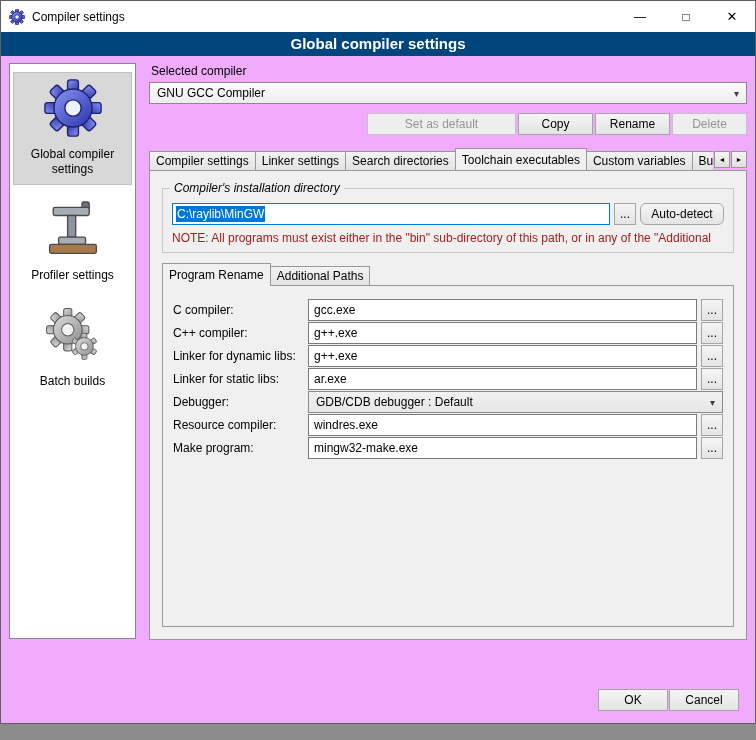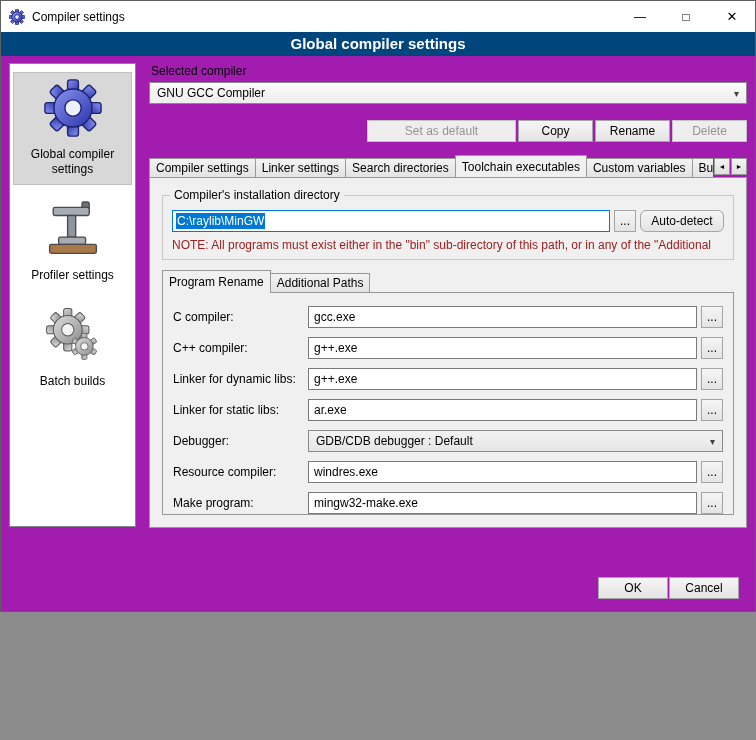--- a/index.html
+++ b/index.html
@@ -1,19 +1,19 @@
 <!DOCTYPE html>
 <html><head>
 <meta charset="utf-8">
 <style>
   * { margin:0; padding:0; box-sizing:border-box; }
   html,body { width:756px; height:740px; }
   body { font-family:"Liberation Sans", sans-serif; font-size:12px; color:#000; background:#8c8c8c; }
 
-  .window { width:756px; height:612px; background:#a21caf; border:1px solid #5f5f5f; display:flex; flex-direction:column; }
+  .window { width:756px; height:724px; background:#f0abfc; border:1px solid #5f5f5f; display:flex; flex-direction:column; }
 
   
   .titlebar { height:31px; flex:0 0 auto; background:#ffffff; display:flex; align-items:center; padding-left:8px; }
   .titlebar .app-icon { width:16px; height:16px; margin-right:7px; display:flex; }
   .titlebar .title { font-size:12px; }
   .win-controls { margin-left:auto; display:flex; height:100%; }
   .win-btn { width:46px; height:100%; border:none; background:transparent; font-family:inherit; font-size:12px; display:flex; align-items:center; justify-content:center; cursor:default; }
   .win-btn.close { font-size:13px; }
 
   
@@ -32,48 +32,48 @@
   .main { flex:1; min-width:0; display:flex; flex-direction:column; }
   .section-label { margin:1px 0 4px 2px; }
 
   .combo { height:22px; border:1px solid #8a8a8a; background:linear-gradient(#fbfbfb,#ededed); display:flex; align-items:center; padding:0 7px; }
   .combo .combo-value { flex:1; overflow:hidden; white-space:nowrap; }
   .combo .chevron { font-size:10px; color:#404040; margin-left:6px; }
 
   .btn { height:22px; background:linear-gradient(#f5f5f5,#e4e4e4); border:1px solid #a5a5a5; font-family:inherit; font-size:12px; padding:0 10px; cursor:default; }
   .btn.disabled { color:#949494; background:#eeeeee; border-color:#c3c3c3; }
 
-  .btn-row { display:flex; justify-content:flex-end; align-items:flex-start; gap:2px; margin-top:16px; }
+  .btn-row { display:flex; justify-content:flex-end; align-items:flex-start; gap:2px; margin-top:9px; }
   .btn-row .setdefault { width:149px; }
   .btn-row .mid { width:75px; }
   .btn-row .reset { width:110px; margin-left:8px; }
 
   
   .tabstrip { display:flex; align-items:flex-end; margin-top:12px; height:23px; position:relative; padding-right:35px; overflow:hidden; flex:0 0 auto; }
   .tab { height:19px; line-height:15px; padding:2px 6px; border:1px solid #989898; border-bottom:none; background:linear-gradient(#f3f3f3,#e3e3e3); margin-right:-1px; white-space:nowrap; position:relative; z-index:1; }
   .tab.active { height:23px; line-height:19px; background:#f0f0f0; z-index:3; margin-bottom:-1px; }
   .tab.cut { border-right:none; padding-right:2px; max-width:36px; overflow:hidden; }
   .tab-scroll { position:absolute; right:0; top:4px; display:flex; z-index:4; }
   .tab-scroll .sb { width:16px; height:17px; border:1px solid #989898; background:linear-gradient(#f5f5f5,#dfdfdf); font-size:7px; display:flex; align-items:center; justify-content:center; margin-left:1px; cursor:default; }
 
   
   .tabpanel { flex:1; min-height:0; border:1px solid #989898; background:#f0f0f0; padding:10px 12px 12px; display:flex; flex-direction:column; margin-bottom:5px; }
 
   fieldset.groupbox { border:1px solid #c8c8c8; padding:6px 9px 7px; flex:0 0 auto; }
-  fieldset.groupbox legend { padding:0 4px; margin-left:-2px; }
+  fieldset.groupbox legend { padding:0 4px; margin-left:-2px;font-style:italic; }
   .dir-row { display:flex; align-items:flex-start; gap:4px; margin-top:2px; }
   .textbox { flex:1; height:22px; background:#ffffff; border:1px solid #0078d7; display:flex; align-items:center; padding:0 3px; overflow:hidden; }
   .textbox .sel { background:#0078d7; color:#ffffff; padding:1px 1px; white-space:nowrap; }
   .browse-btn { width:22px; flex:0 0 auto; padding:0; }
   .autodetect-btn { width:84px; flex:0 0 auto; padding:0;border-radius:6px; }
   .note { color:#a02020; margin-top:6px; white-space:nowrap; overflow:hidden; }
 
   
   .inner-tabstrip { display:flex; align-items:flex-end; height:22px; margin-top:10px; flex:0 0 auto; }
-  .inner-panel { flex:1; min-height:0; border:1px solid #989898; background:#f0f0f0; padding:13px 10px; display:flex; flex-direction:column; gap:9px; }
+  .inner-panel { flex:1; min-height:0; border:1px solid #989898; background:#f0f0f0; padding:13px 10px; display:flex; flex-direction:column; gap:1px; }
 
   .frow { display:flex; align-items:center; gap:4px; flex:0 0 auto; }
   .flabel { width:131px; flex:0 0 auto; }
   .finput { flex:1; min-width:0; height:22px; border:1px solid #7a7a7a; background:#ffffff; padding:0 5px; font-family:inherit; font-size:12px; }
   .fdropdown { flex:1; min-width:0; height:22px; border:1px solid #8a8a8a; background:linear-gradient(#f2f2f2,#e6e6e6); display:flex; align-items:center; padding:0 7px; }
   .fdropdown .combo-value { flex:1; overflow:hidden; white-space:nowrap; }
   .fdropdown .chevron { font-size:10px; color:#404040; margin-left:6px; }
 
   
   .footer { flex:0 0 auto; height:38px; display:flex; justify-content:flex-end; align-items:center; gap:1px; padding:0 16px 9px;margin-top:36px; }

